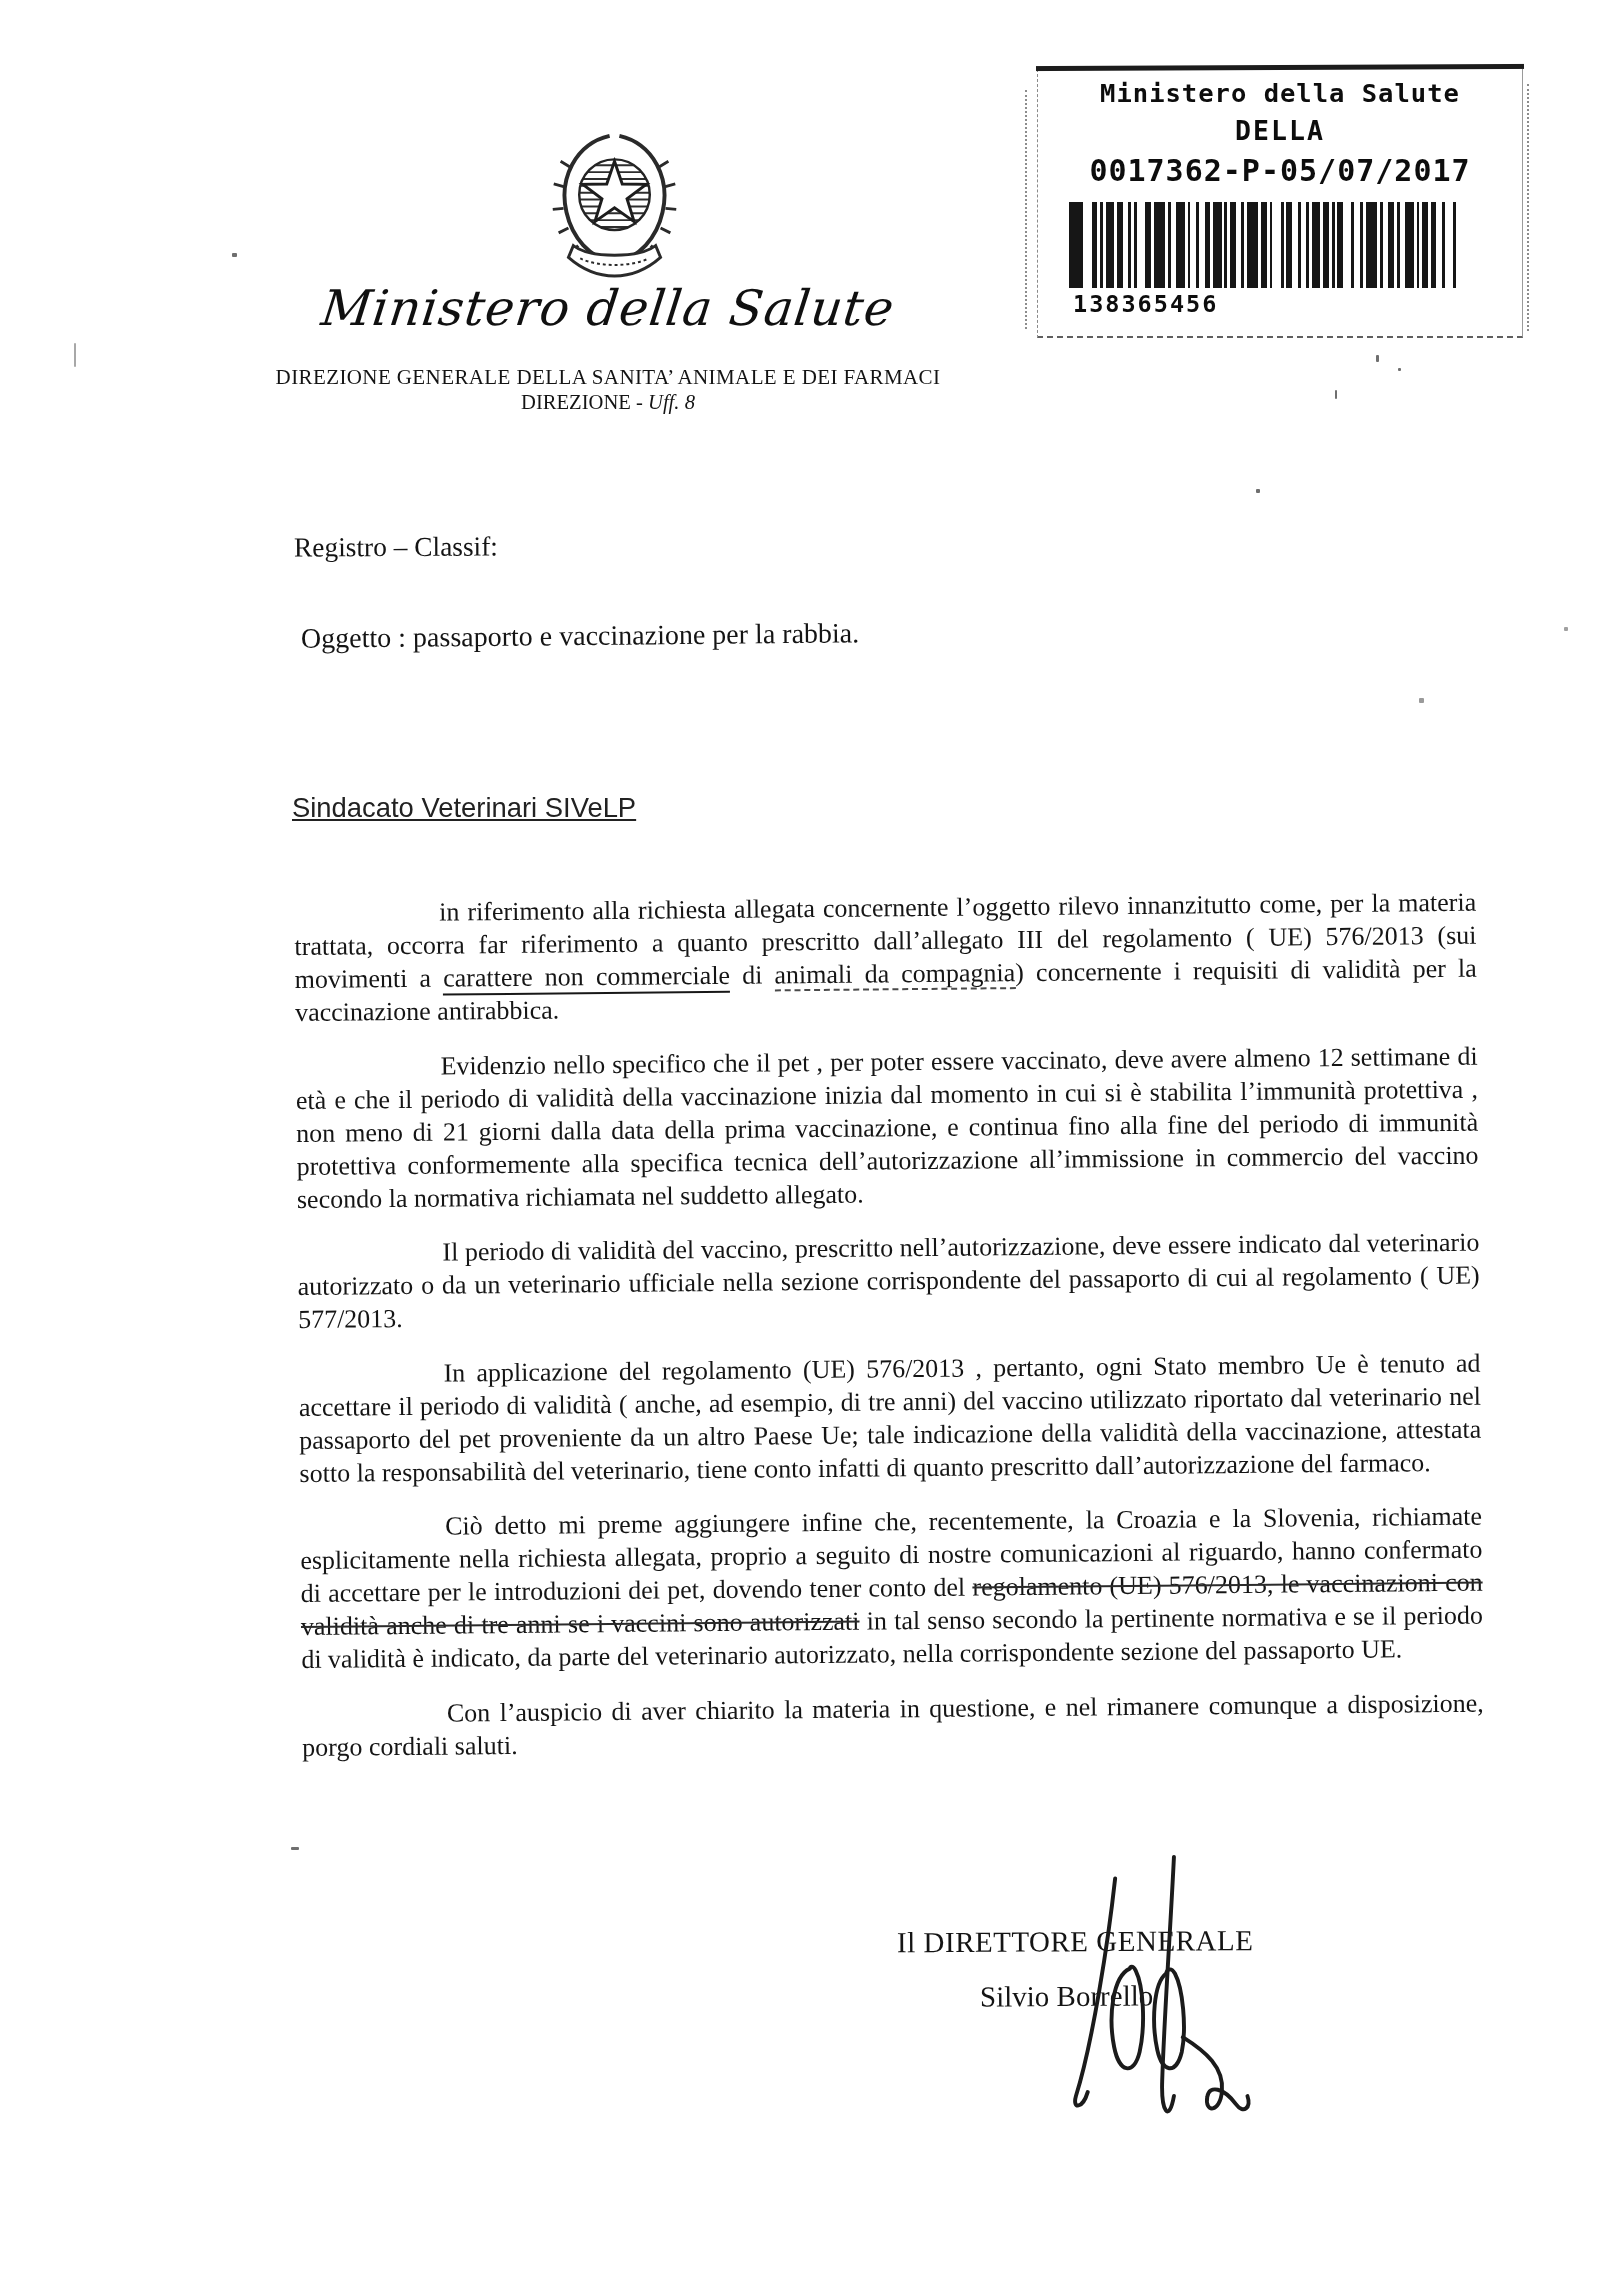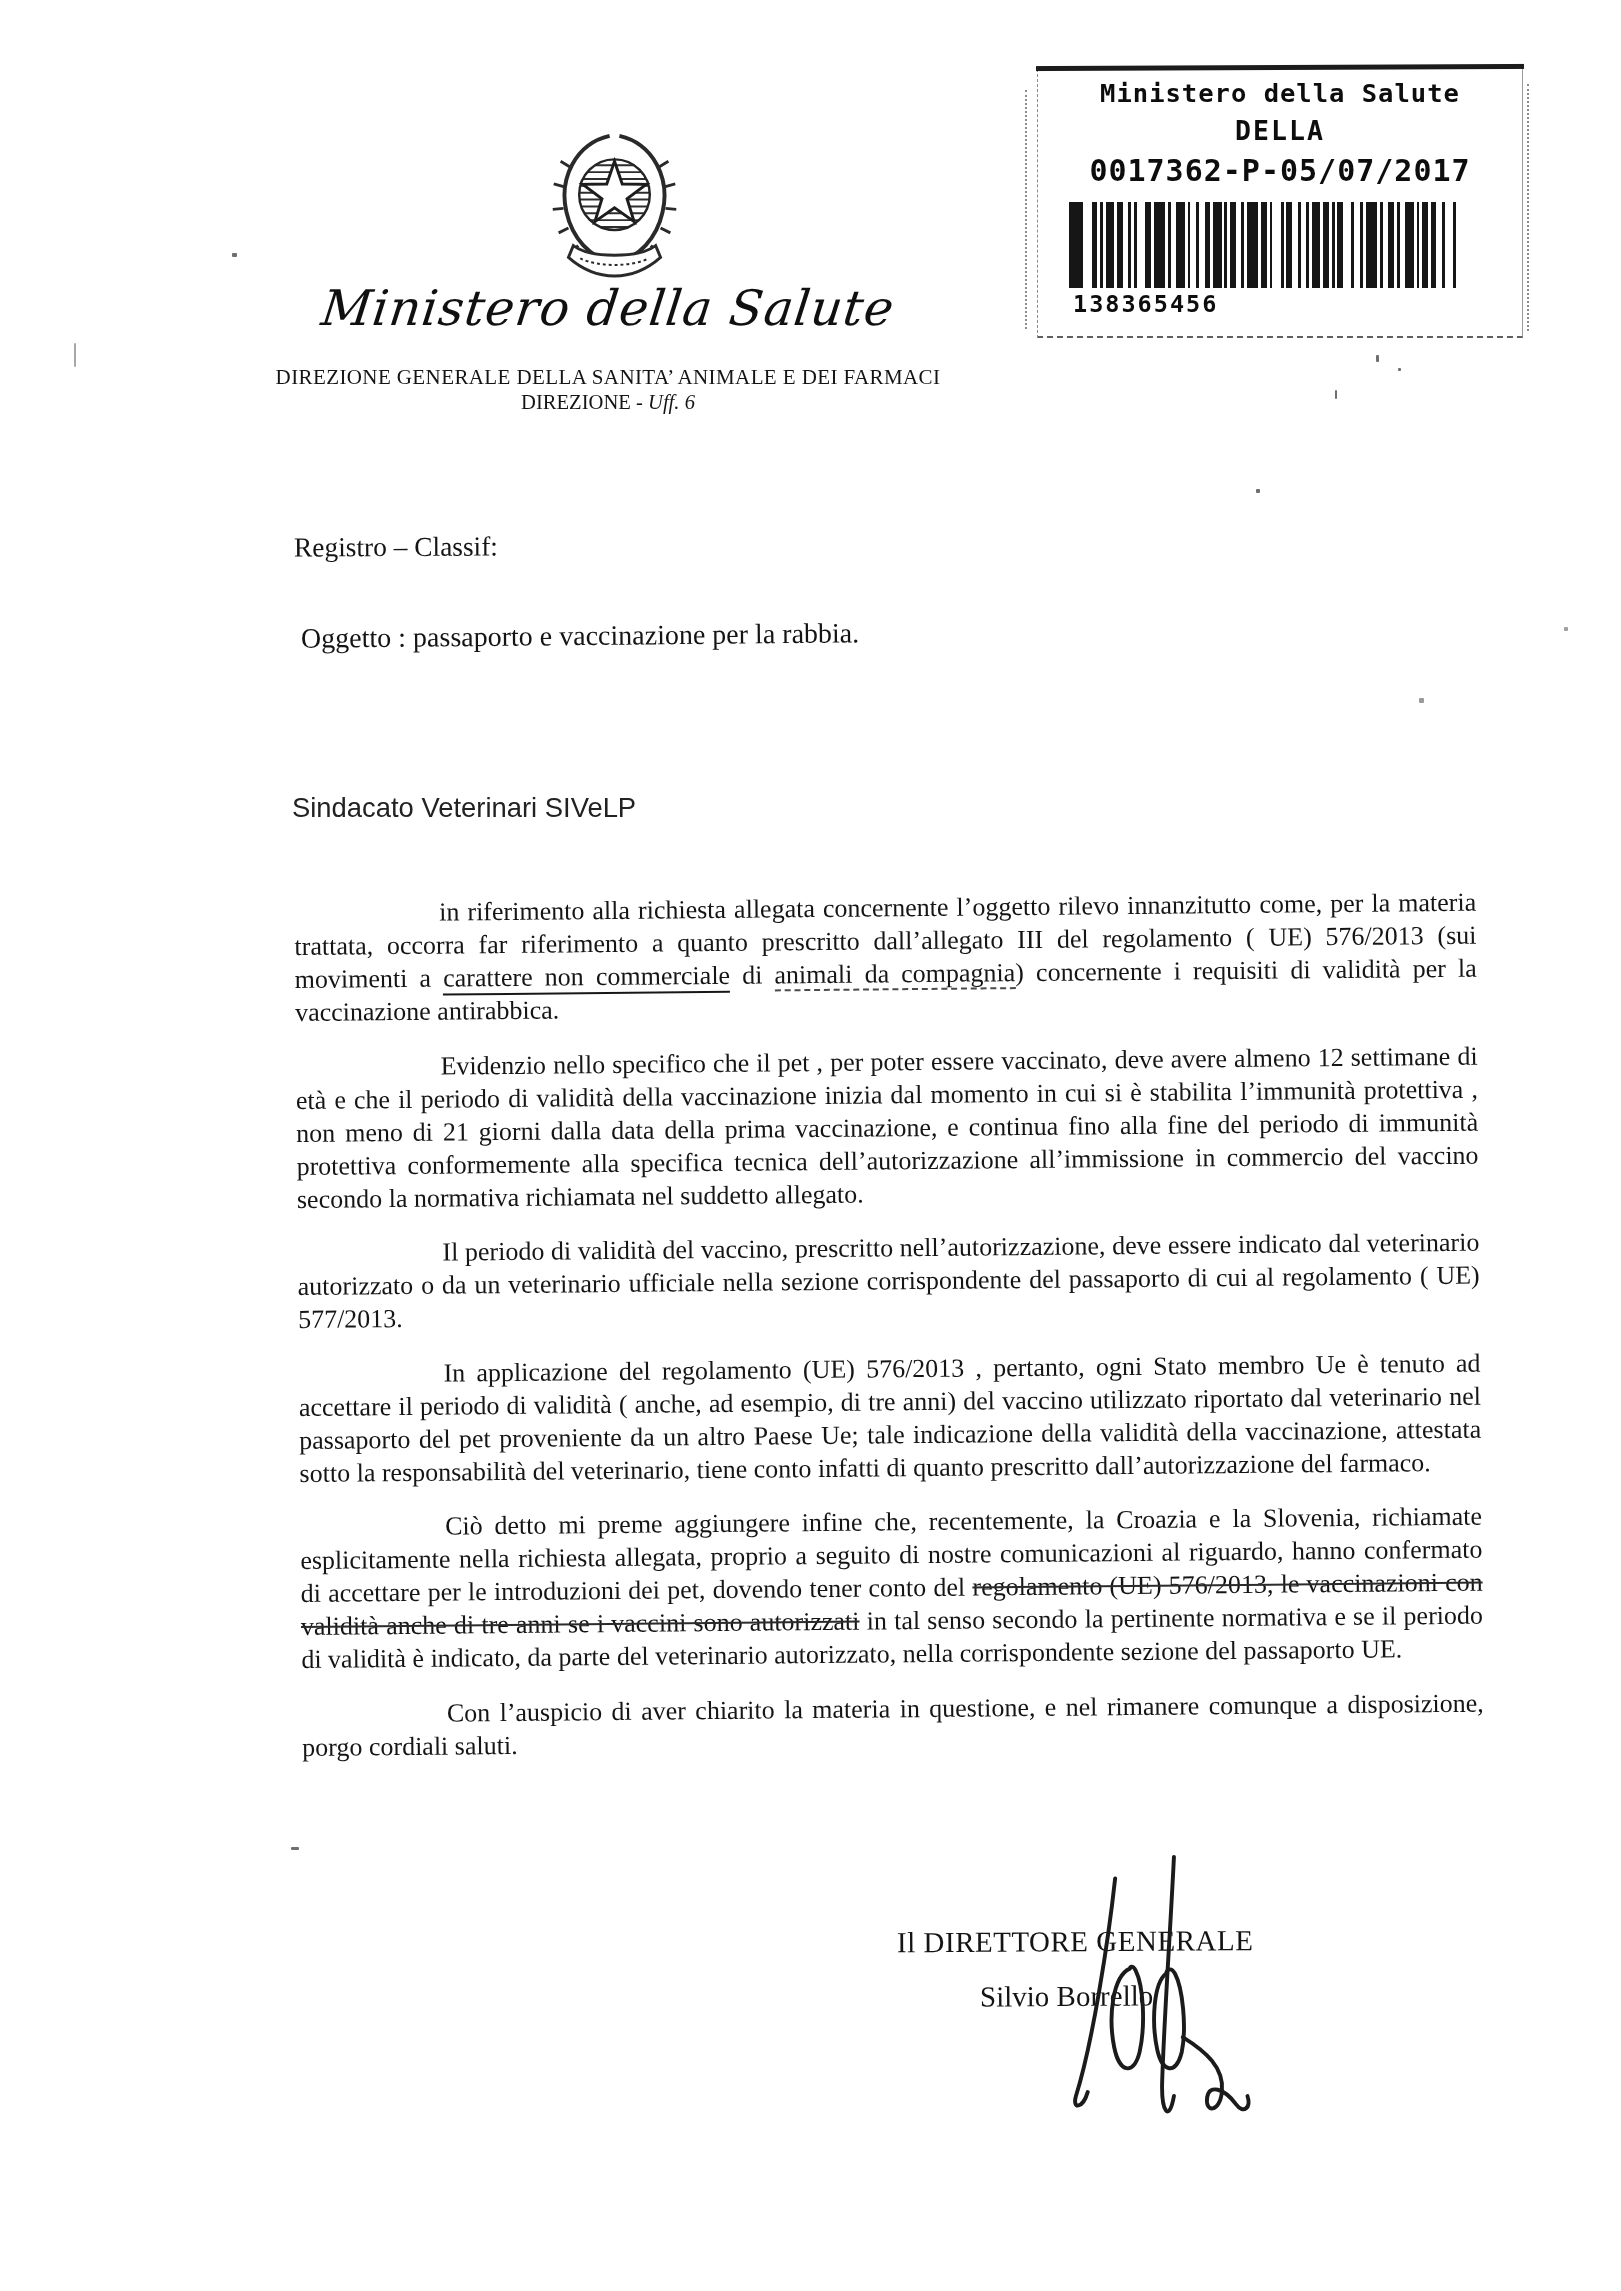--- a/index.html
+++ b/index.html
@@ -31,21 +31,21 @@
     position:absolute;left:255px;top:280px;width:706px;text-align:center;
     font-family:"DejaVu Serif", serif;font-style:italic;font-size:49px;
     transform:skewX(-7deg);letter-spacing:1px;color:#101010;
   }
   .dir-line1{position:absolute;left:255px;top:365px;width:706px;text-align:center;font-size:21px;letter-spacing:0.4px;}
   .dir-line2{position:absolute;left:255px;top:391px;width:706px;text-align:center;font-size:20.6px;}
   .dir-line2 .office{font-style:italic;}
   
   .registro{position:absolute;left:294px;top:532px;font-size:27.4px;transform:rotate(-.3deg);}
   .oggetto{position:absolute;left:301px;top:620px;font-size:28px;transform:rotate(-.55deg);}
-  .recipient{position:absolute;left:292px;top:792px;font-size:27.4px;font-family:"Liberation Sans", sans-serif;color:#222;}
+  .recipient{position:absolute;left:292px;top:792px;font-size:27.4px;font-family:"Liberation Sans", sans-serif;color:#222;text-decoration:underline;}
   
   .body-text{
     position:absolute;left:294px;top:897px;width:1182px;
     font-size:26px;line-height:33px;text-align:justify;
     transform:rotate(-.55deg);transform-origin:0 0;color:#151515;
   }
   .body-text p{margin:0 0 21.6px 0;text-indent:145px;}
   .u-solid{border-bottom:2.9px solid #171717;padding-bottom:1px;}
   .u-dotted{border-bottom:2px dashed #4a4a4a;}
   .strike{text-decoration:line-through;text-decoration-thickness:2px;text-decoration-color:#2b2b2b;}
@@ -181,21 +181,21 @@
     </g>
     <circle cx="75" cy="78" r="36" fill="none" stroke="#242424" stroke-width="2.5"></circle>
 
     <polygon points="75,44 82.9,67.1 107.3,67.5 87.8,82.2 95,105.5 75,91.5 55,105.5 62.2,82.2 42.7,67.5 67.1,67.1" fill="#ffffff" stroke="#1d1d1d" stroke-width="3"></polygon>
 
     <path d="M28,142 C45,157 60,161 75,161 C90,161 105,157 122,142 L117,130 C100,143 50,143 33,130 Z" fill="#ffffff" stroke="#2a2a2a" stroke-width="3"></path>
     <path d="M40,143 C58,152 92,152 110,143" fill="none" stroke="#2a2a2a" stroke-width="2" stroke-dasharray="3,3"></path>
   </svg>
   <div class="script-title">Ministero della Salute</div>
   <div class="dir-line1">DIREZIONE GENERALE DELLA SANITA’ ANIMALE E DEI FARMACI</div>
-  <div class="dir-line2"><span>DIREZIONE - </span><span class="office">Uff. 6</span></div>
+  <div class="dir-line2"><span>DIREZIONE - </span><span class="office">Uff. 8</span></div>
 
   <div class="registro">Registro – Classif:</div>
   <div class="oggetto">Oggetto : passaporto e vaccinazione per la rabbia.</div>
   <div class="recipient">Sindacato Veterinari SIVeLP</div>
 
   <div class="body-text">
     <p><span>in riferimento alla richiesta allegata concernente l’oggetto rilevo innanzitutto come, per la materia trattata, occorra far riferimento a quanto prescritto dall’allegato III del regolamento ( UE) 576/2013 (sui movimenti a </span><span class="u-solid">carattere non commerciale</span><span> di </span><span class="u-dotted">animali da compagnia</span><span>) concernente i requisiti di validità per la vaccinazione antirabbica.</span></p>
     <p>Evidenzio nello specifico che il pet , per poter essere vaccinato, deve avere almeno 12 settimane di età e che il periodo di validità della vaccinazione inizia dal momento in cui si è stabilita l’immunità protettiva , non meno di 21 giorni dalla data della prima vaccinazione, e continua fino alla fine del periodo di immunità protettiva conformemente alla specifica tecnica dell’autorizzazione all’immissione in commercio del vaccino secondo la normativa richiamata nel suddetto allegato.</p>
     <p>Il periodo di validità del vaccino, prescritto nell’autorizzazione, deve essere indicato dal veterinario autorizzato o da un veterinario ufficiale nella sezione corrispondente del passaporto di cui al regolamento ( UE) 577/2013.</p>
     <p>In applicazione del regolamento (UE) 576/2013 , pertanto, ogni Stato membro Ue è tenuto ad accettare il periodo di validità ( anche, ad esempio, di tre anni) del vaccino utilizzato riportato dal veterinario nel passaporto del pet proveniente da un altro Paese Ue; tale indicazione della validità della vaccinazione, attestata sotto la responsabilità del veterinario, tiene conto infatti di quanto prescritto dall’autorizzazione del farmaco.</p>

